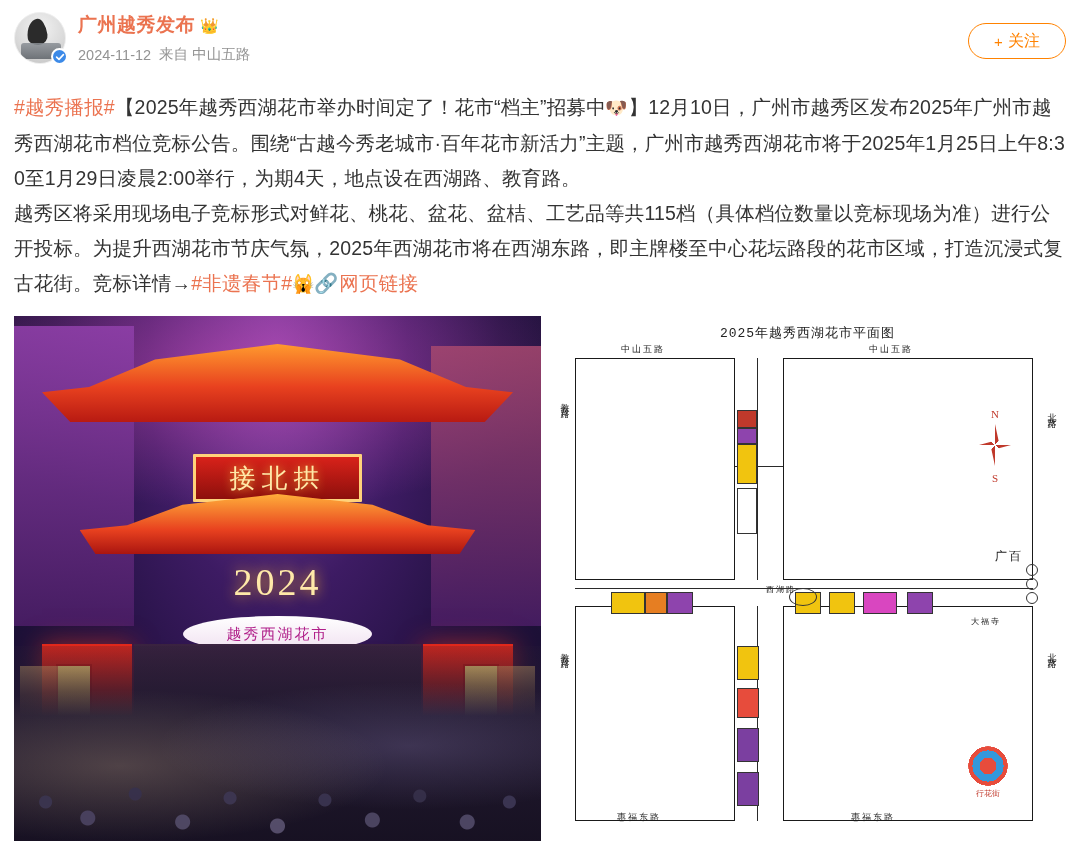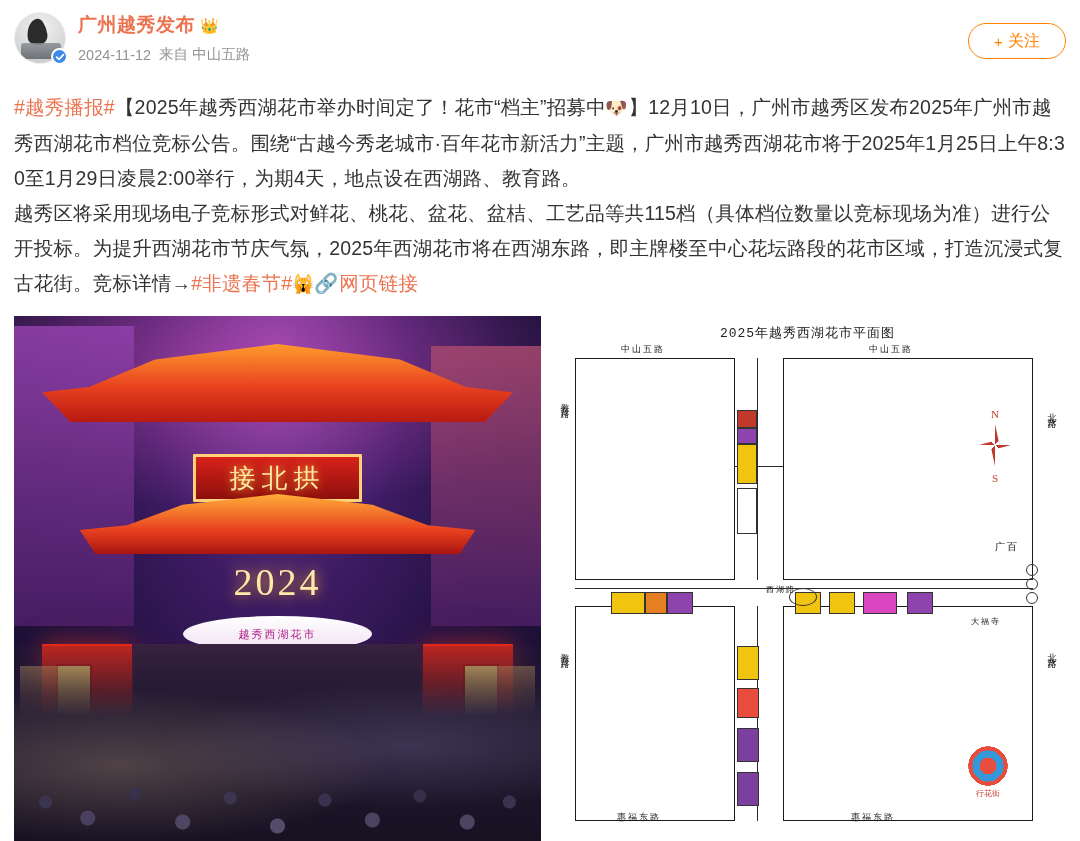--- a/index.html
+++ b/index.html
@@ -221,21 +221,21 @@
     text-shadow: 0 0 14px rgba(255,180,40,.95);
   }
   .oval-sign {
     position: absolute;
     left: 30%; right: 30%; top: 272px;
     height: 36px;
     border-radius: 50%;
     background: linear-gradient(180deg, #ffffff, #f0e0f0);
     display: flex; align-items: center; justify-content: center;
     color: #b0208a;
-    font-size: 11px;
+    font-size: 15px;
     letter-spacing: 2px;
     font-family: "Liberation Serif", serif;
   }
   .pillar-l, .pillar-r {
     position: absolute;
     top: 300px; bottom: 0;
     width: 90px;
     background: linear-gradient(180deg, #e0281b 0%, #c11710 100%);
     box-shadow: 0 0 24px rgba(255,60,30,.5);
   }
@@ -471,21 +471,21 @@
 
         <div class="road-label" style="left:70px; top:27px;">中山五路</div>
         <div class="road-label" style="left:318px; top:27px;">中山五路</div>
         <div class="road-label vert" style="left:7px; top:80px;">教育路</div>
         <div class="road-label vert" style="left:7px; top:330px;">教育路</div>
         <div class="road-label vert" style="right:6px; top:90px;">北京路</div>
         <div class="road-label vert" style="right:6px; top:330px;">北京路</div>
         <div class="road-label" style="left:66px; bottom:22px;">惠福东路</div>
         <div class="road-label" style="left:300px; bottom:22px;">惠福东路</div>
         <div class="road-label" style="left:215px; top:268px; font-size:8px;">西湖路</div>
-        <div class="road-label" style="left:444px; top:224px; font-size:10px;">广百</div>
+        <div class="road-label" style="left:444px; top:232px; font-size:12px;">广百</div>
         <div class="road-label" style="left:420px; top:300px; font-size:8px;">大福寺</div>
 
         <div class="map-line" style="left:184px; top:150px; width:48px; height:1.4px;"></div>
         <div class="map-line" style="left:24px; top:272px; width:458px; height:1.4px;"></div>
         <div class="map-line" style="left:206px; top:42px; width:1.4px; height:222px;"></div>
         <div class="map-line" style="left:206px; top:290px; width:1.4px; height:215px;"></div>
 
         <div class="stall" style="left:186px; top:94px; width:20px; height:18px; background:#c0392b;"></div>
         <div class="stall" style="left:186px; top:112px; width:20px; height:16px; background:#8e44ad;"></div>
         <div class="stall" style="left:186px; top:128px; width:20px; height:40px; background:#f1c40f;"></div>

